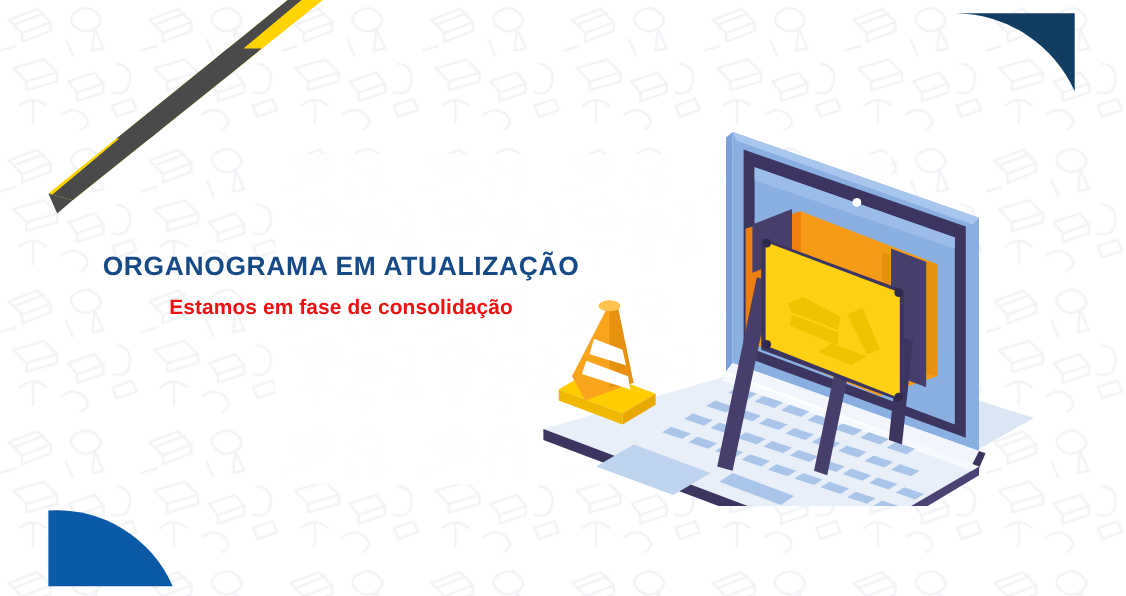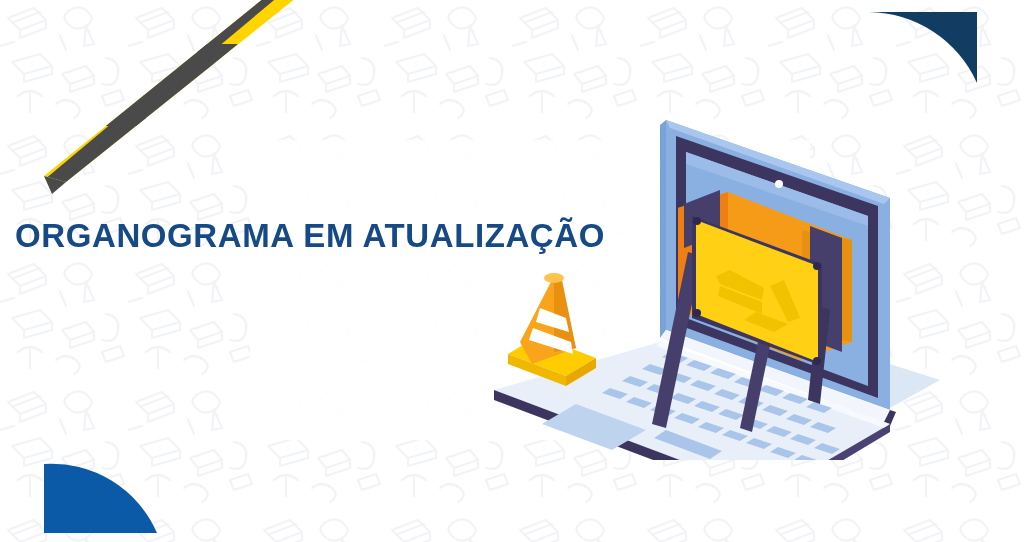--- a/index.html
+++ b/index.html
@@ -37,22 +37,22 @@
     height: 380px;
   }
   #text-block {
     position: absolute;
     left: 0px;
     top: 218px;
     width: 620px;
     text-align: center;
   }
   #headline {
-    margin: 0;
-    font-size: 33px;
+    margin: 12px;
+    font-size: 24px;
     font-weight: bold;
     letter-spacing: 0.6px;
     color: #164a86;
     line-height: 1.12;
     white-space: nowrap;
   }
   #subhead {
     margin: 6px 0 0 0;
     font-size: 19px;
     font-weight: bold;
@@ -238,15 +238,16 @@
 
       <path d="M 70 228 L 96 238 L 99 252 L 66 242 Z" fill="#ffffff"></path>
       <path d="M 63 248 L 101 262 L 103 274 L 59 260 Z" fill="#ffffff"></path>
 
       <ellipse cx="84" cy="198" rx="10" ry="5" fill="#ffc24d"></ellipse>
     </g>
   </svg>
 
   <div id="text-block">
     <h1 id="headline">ORGANOGRAMA EM ATUALIZAÇÃO</h1>
+    <p id="subhead">Estamos em fase de consolidação</p>
   </div>
 
 </div>
 
 </body></html>

